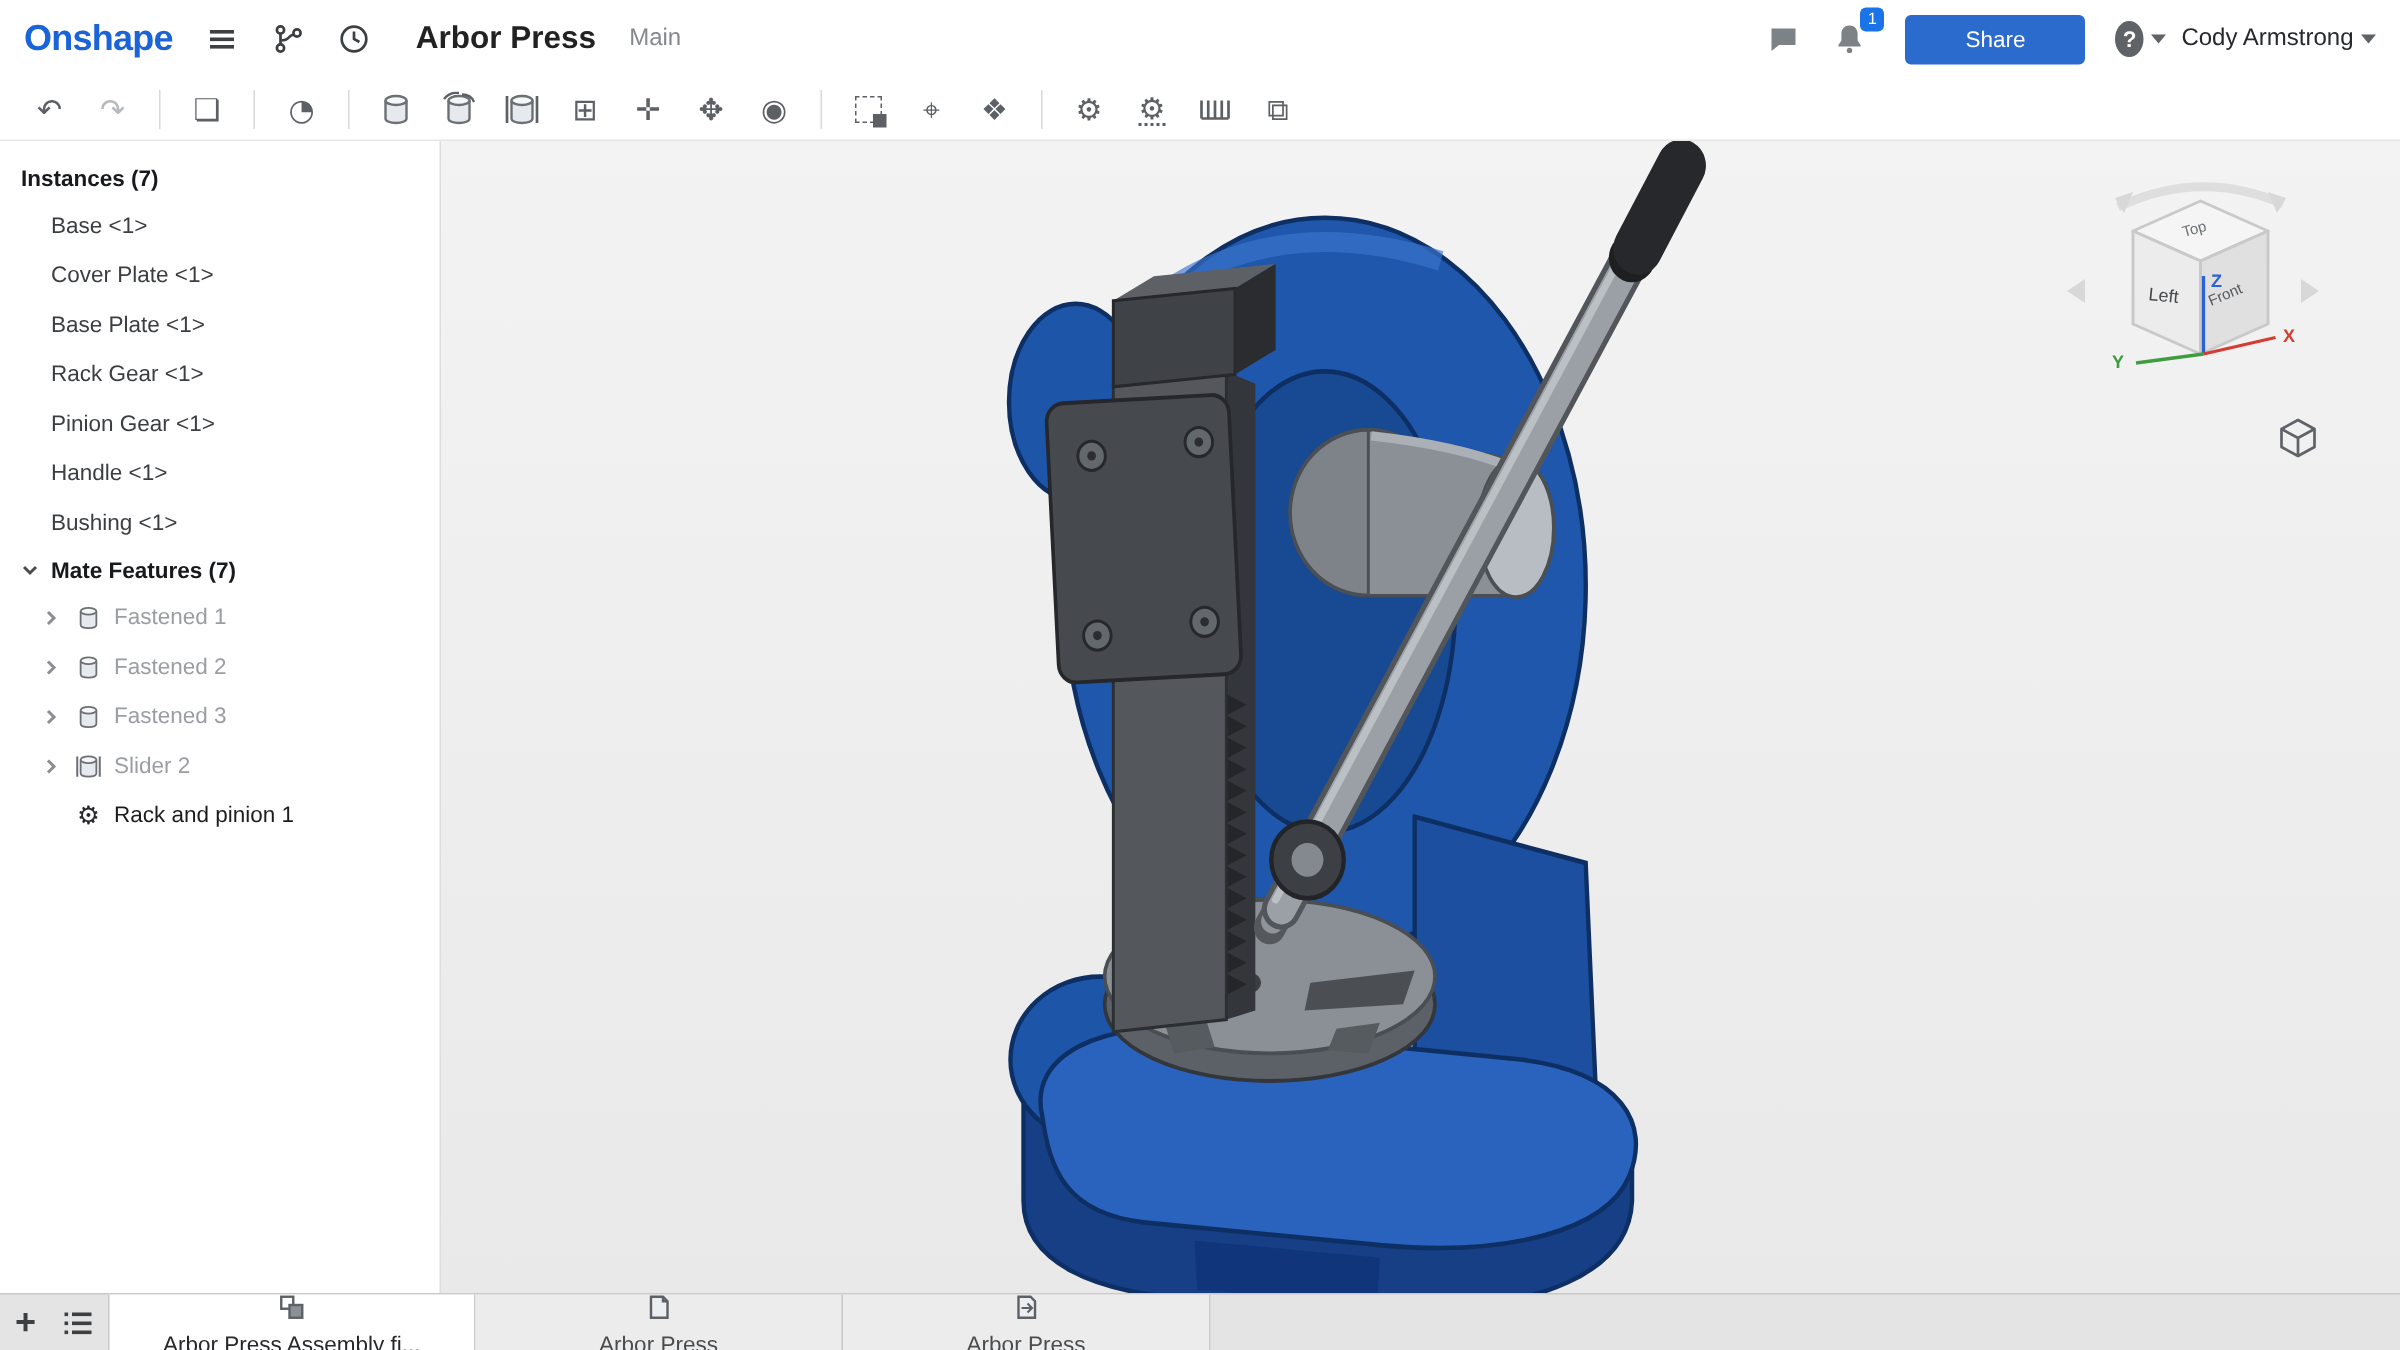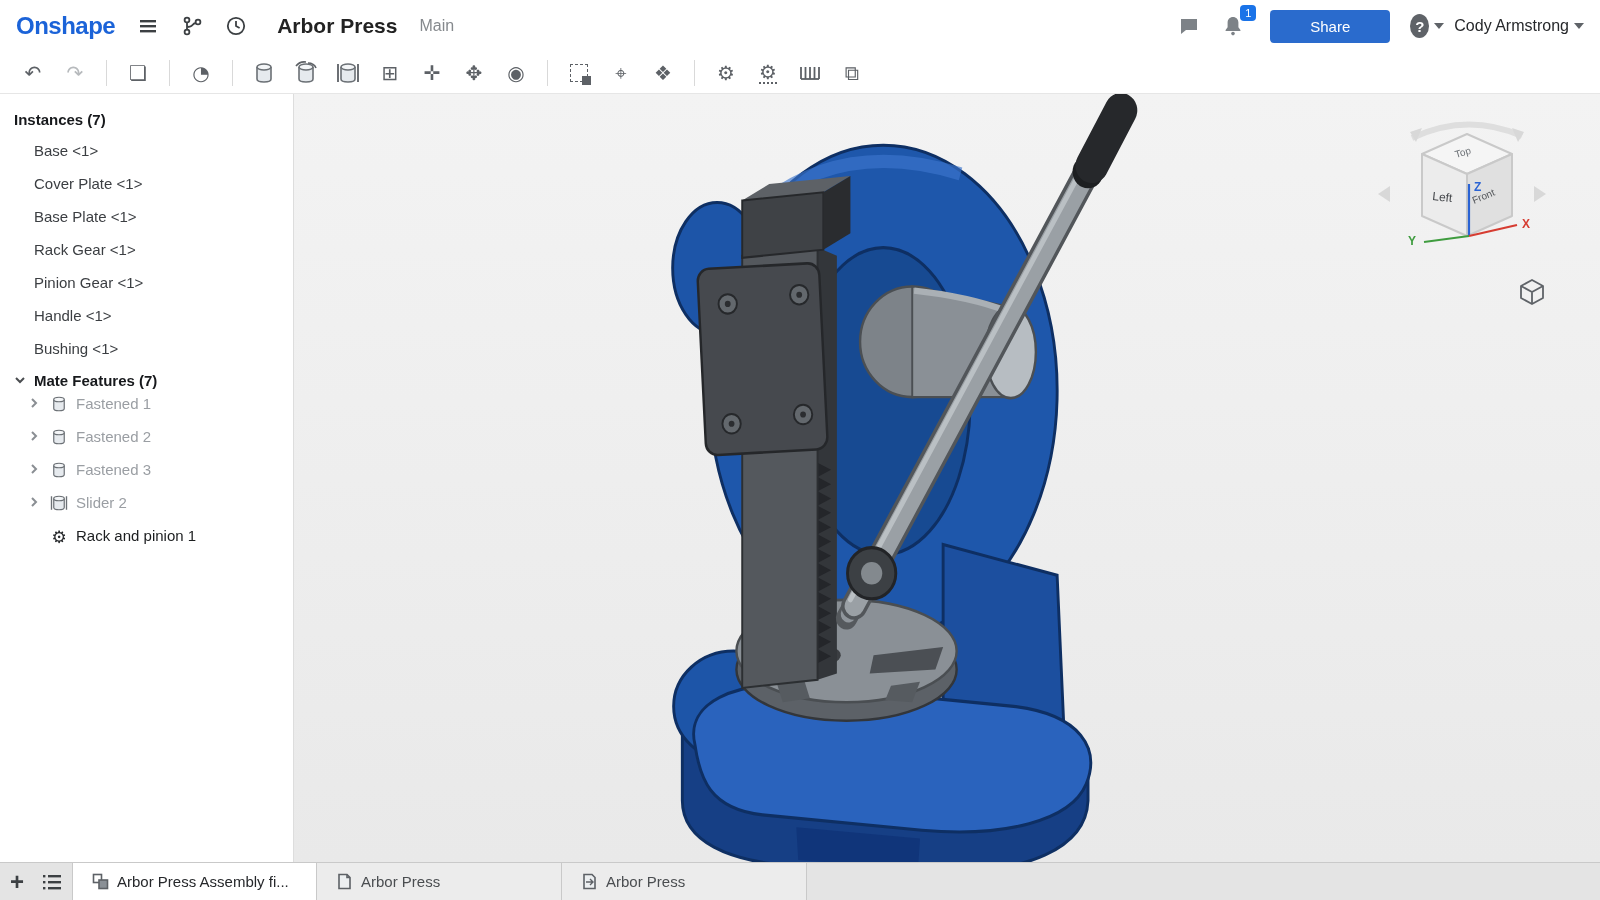--- a/index.html
+++ b/index.html
@@ -42,42 +42,42 @@
 
   
   .workspace { height:768px; display:flex; position:relative; }
   .sidebar { width:294px; background:#fff; border-right:1px solid #dddddd; padding-top:10px;
     z-index:3; flex:none; }
   .tree-header { height:30px; display:flex; align-items:center; padding-left:14px; gap:6px;
     font-size:15px; font-weight:bold; color:#17191c; }
   .inst-row { height:33px; display:flex; align-items:center; padding-left:34px; font-size:15px;
     color:#3b3e42; cursor:pointer; }
   .inst-row.muted { color:#9a9ea3; }
-  .mate-row { height:33px; display:flex; padding-left:26px; gap:8px;
+  .mate-row { height:33px; display:flex; align-items:center; padding-left:26px; gap:8px;
     font-size:15px; color:#9a9ea3; cursor:pointer; }
   .mate-row.active { color:#1b1d1f; }
   .chev { width:16px; height:16px; flex:none; display:flex; align-items:center; justify-content:center; }
   .mi { width:18px; height:18px; flex:none; display:block; }
   .gear-glyph { font-size:17px; color:#26282b; width:18px; text-align:center; }
 
   
   .viewport { flex:1; position:relative; background:linear-gradient(#f3f3f3,#e9e9e9); overflow:hidden; }
   .model { position:absolute; inset:0; width:100%; height:100%; }
   .viewcube { position:absolute; top:18px; right:48px; width:180px; height:150px; cursor:pointer; }
   .iso-btn { position:absolute; top:182px; right:52px; width:32px; height:32px; cursor:pointer; }
 
   
   .tabbar { height:38px; background:#e4e4e4; border-top:1px solid #c9c9c9; display:flex;
     align-items:stretch; }
   .tab-tools { display:flex; align-items:center; padding:0 10px; gap:18px; }
   .addbtn { font-size:24px; font-weight:bold; color:#3c4043; cursor:pointer; line-height:1; }
   .listbtn { cursor:pointer; display:flex; align-items:center; }
-  .tab { display:flex; align-items:center; gap:8px; padding:0 19px; min-width:245px; max-width:248px;
+  .tab { display:flex; align-items:center; gap:8px; padding:0 0; min-width:245px; max-width:248px;
     font-size:15px; color:#4a4d50; border-right:1px solid #c9c9c9; cursor:pointer; background:#ececec;
-    white-space:nowrap; overflow:hidden; }
+    white-space:nowrap; overflow:hidden;flex-direction:column; }
   .tab.active { background:#fff; color:#26282b; border-left:1px solid #c9c9c9; }
   .tab .ti { flex:none; display:block; }
 </style>
 </head>
 <body>
 
 <svg width="0" height="0" style="position:absolute">
   <defs>
     <symbol id="sym-cyl" viewBox="0 0 24 24">
       <path d="M5 6v12c0 1.8 3.1 3 7 3s7-1.2 7-3V6" fill="#e6eaee" stroke="#6b7075" stroke-width="1.6"></path>

